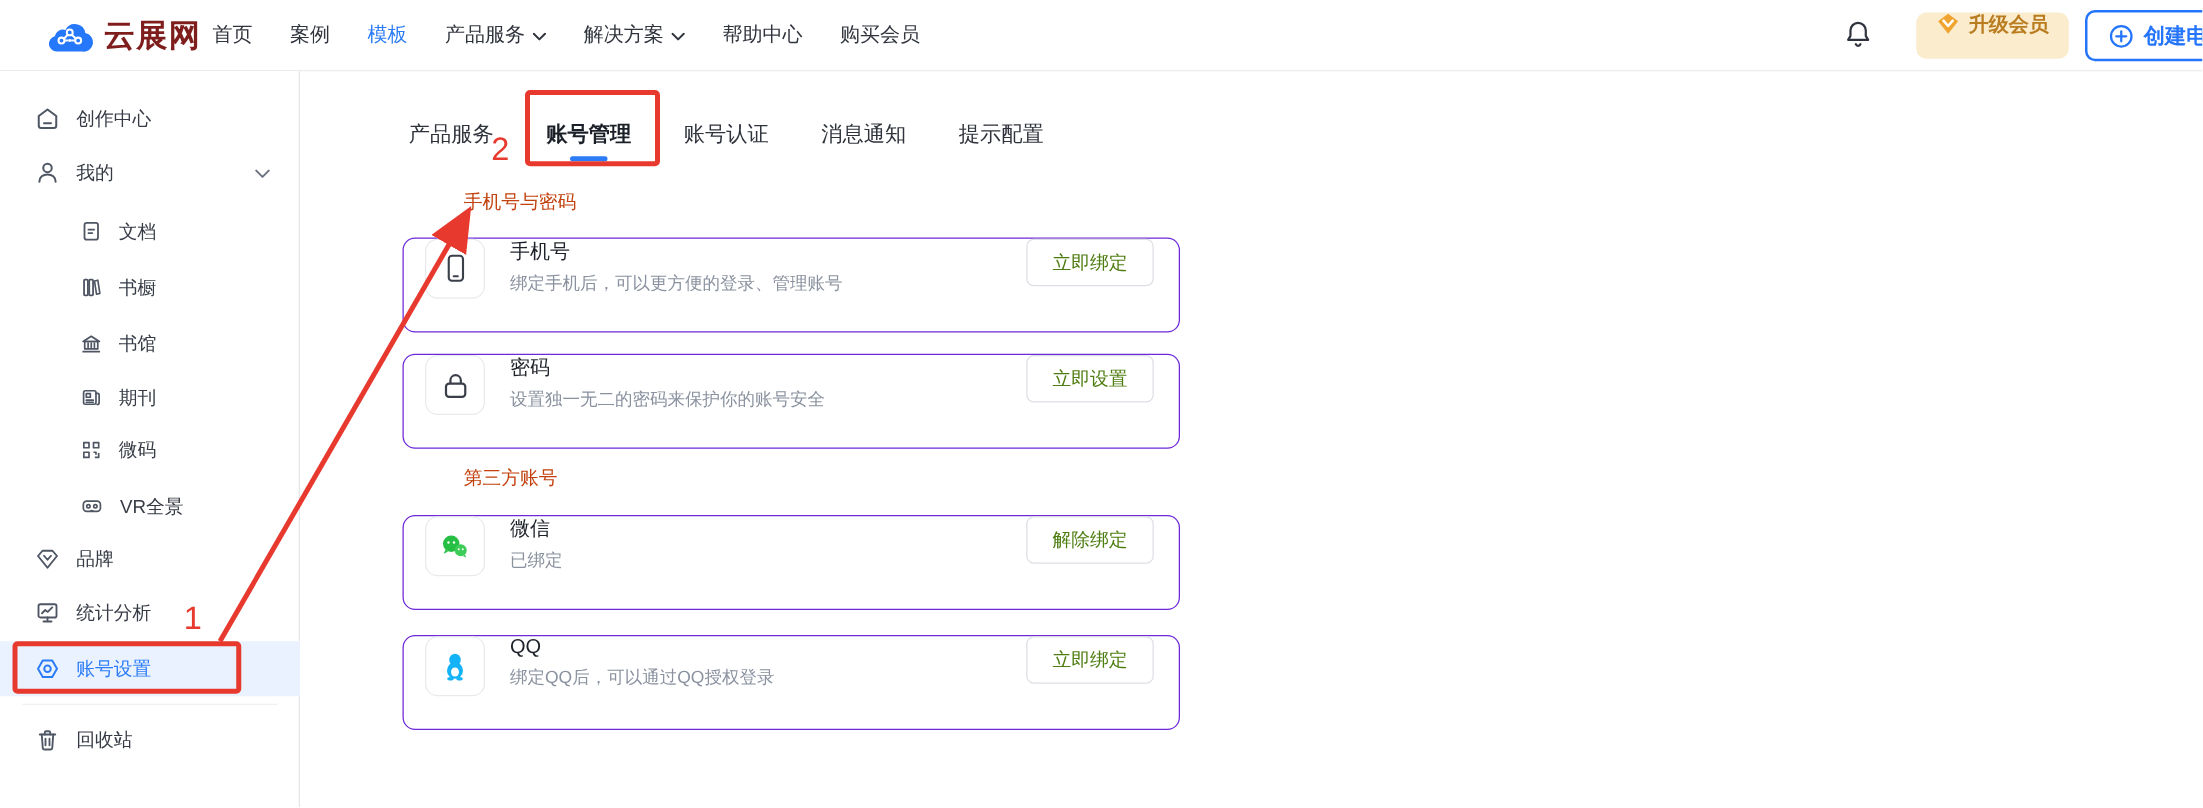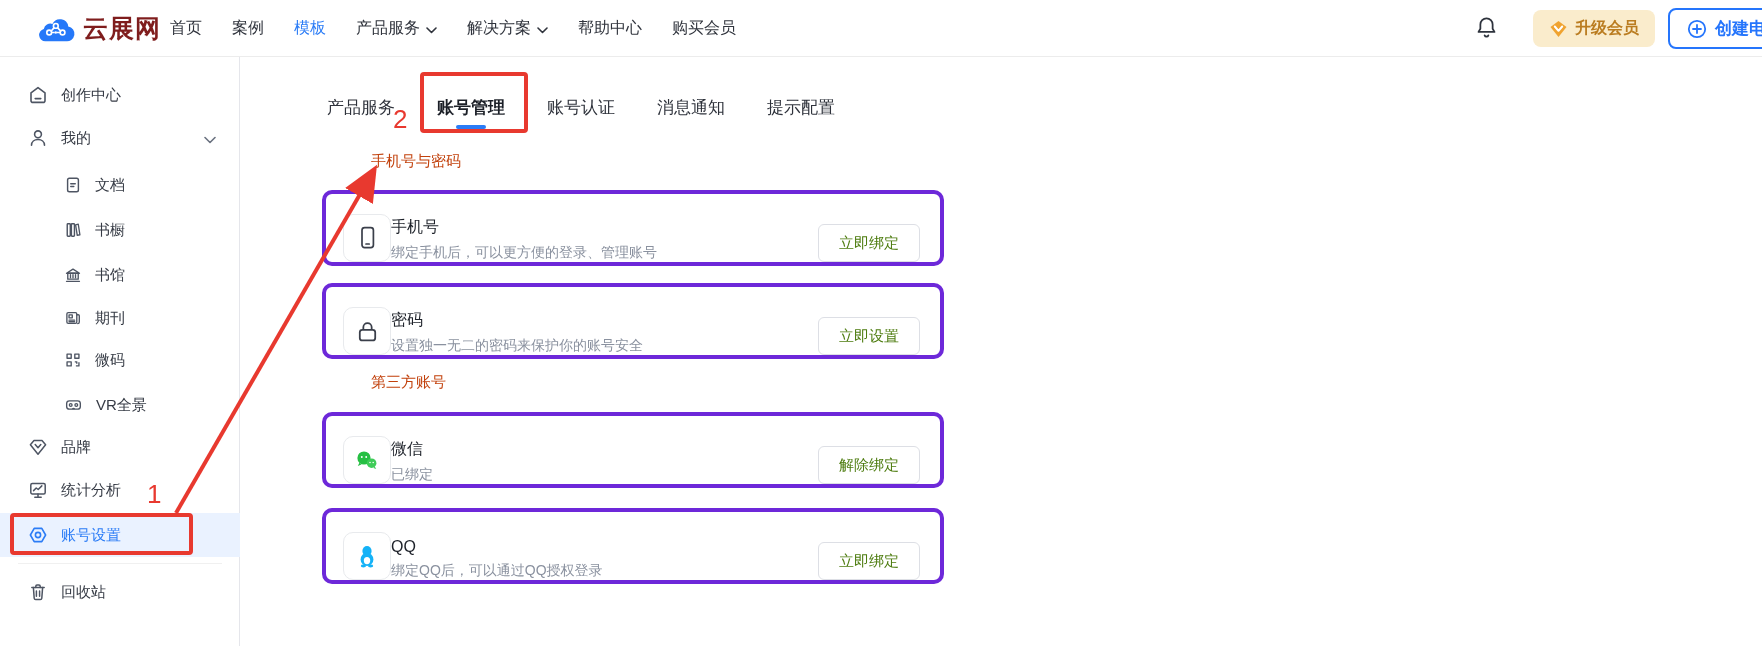--- a/index.html
+++ b/index.html
@@ -9,21 +9,21 @@
 
   
   .header { position:absolute; top:0; left:0; width:1762px; height:57px; background:#fff; border-bottom:1px solid #ececec; }
   .logo { position:absolute; left:36px; top:0; height:57px; display:flex; align-items:center; gap:7px; cursor:pointer; }
   .logo-text { font-size:25px; font-weight:700; color:#7f1d1d; letter-spacing:1px; }
   .nav { position:absolute; left:170px; top:0; height:57px; display:flex; align-items:center; gap:30px; }
   .nav-item { display:flex; align-items:center; gap:6px; font-size:16px; color:#30343d; cursor:pointer; white-space:nowrap; }
   .nav-item.active { color:#2b7cf6; }
   .chev { display:inline-block; }
   .bell-btn { position:absolute; left:1474px; top:15px; cursor:pointer; }
-  .upgrade-btn { position:absolute; left:1533px; top:10px; height:37px; padding:0 16px; display:flex; align-items:center; gap:7px;
+  .upgrade-btn { position:absolute; left:1533px; top:10px; height:37px; padding:0 16px; display:flex; gap:7px;
                  background:#faeccc; border-radius:8px; color:#ba7c20; font-size:16px; font-weight:600; cursor:pointer; }
   .create-btn { position:absolute; left:1668px; top:8px; height:41px; width:170px; padding:0 17px; display:flex; align-items:center; gap:8px;
                 background:#fff; border:2px solid #2575fc; border-radius:8px; color:#2575fc; font-size:17px; font-weight:600; cursor:pointer; white-space:nowrap; }
 
   
   .sidebar { position:absolute; top:57px; left:0; width:240px; height:589px; background:#fff; border-right:1px solid #e5e6eb; }
   .side-item { position:absolute; left:0; width:240px; height:44px; display:flex; align-items:center; gap:13px;
                padding-left:28px; font-size:15px; color:#363b45; cursor:pointer; }
   .side-item.indent { padding-left:64px; }
   .side-item.active { background:#eaf2ff; color:#2b7cf6; }
@@ -31,22 +31,22 @@
   .side-divider { position:absolute; left:18px; top:506px; width:204px; height:1px; background:#f0f0f0; }
   .sicon { flex:0 0 auto; display:flex; }
 
   
   .tabs { position:absolute; left:327px; top:96px; display:flex; gap:42px; }
   .tab { position:relative; font-size:17px; color:#2e323b; cursor:pointer; white-space:nowrap; }
   .tab.active { font-weight:700; color:#1b1f27; }
   .tab.active::after { content:""; position:absolute; left:50%; transform:translateX(-50%); bottom:-10px;
                        width:30px; height:4px; border-radius:2px; background:#2b7cf6; }
   .section-title { position:absolute; left:327px; font-size:15px; font-weight:400; color:#c2410c;margin-left:44px; }
-  .card { position:absolute; left:322px; width:622px; height:76px; background:#fff; border:4px solid #6d28d9; border-radius:10px;
-          display:flex; align-items:flex-end; padding:0 20px 0 17px; }
+  .card { position:absolute; left:322px; width:622px; height:76px; background:#fff; border:1px solid #6d28d9; border-radius:10px;
+          display:flex; align-items:flex-start; padding:0 20px 0 17px; gap:20px; }
   .icon-box { width:48px; height:48px; border:1px solid #e8eaed; border-radius:10px; display:flex; align-items:center; justify-content:center; }
   .card-text { flex:1; }
   .card-title { font-size:16px; font-weight:500; color:#1d2129; margin-bottom:6px; }
   .card-desc { font-size:14px; color:#8a919f; }
   .card-btn { flex:0 0 auto; min-width:90px; height:38px; padding:0 20px; background:#fff; border:1px solid #dddfe5; border-radius:6px;
               font-size:15px; color:#4d7c0f; display:flex; align-items:center; justify-content:center; cursor:pointer;
               font-family:"Liberation Sans", sans-serif; }
 
   
   .anno { position:absolute; pointer-events:none; }

